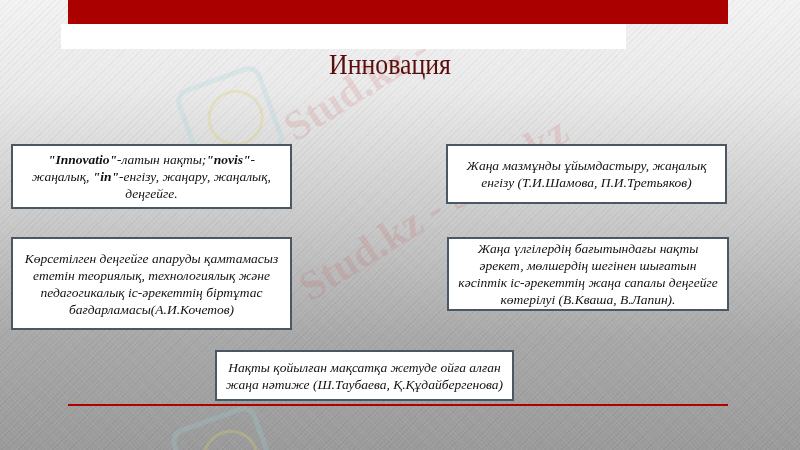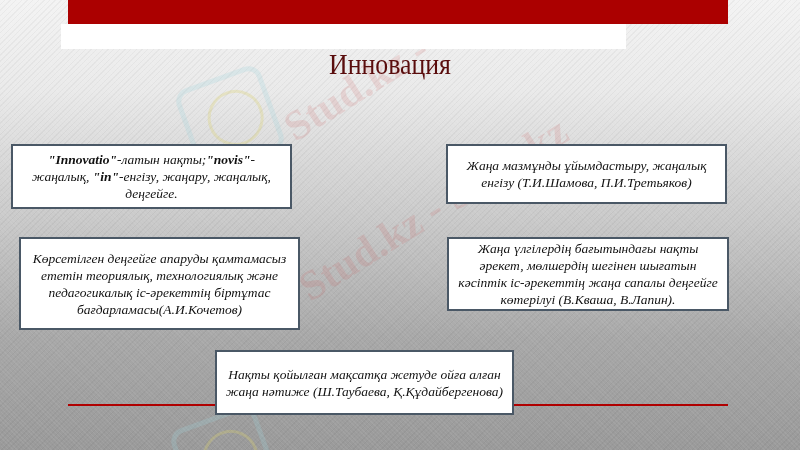--- a/index.html
+++ b/index.html
@@ -49,24 +49,24 @@
     }
     .box {
       position: absolute; background: #ffffff; border: 2px solid #4a5866;
       box-sizing: border-box; text-align: center; font-style: italic;
       font-family: "Liberation Serif", serif; font-size: 13.5px; line-height: 17px;
       color: #111; display: flex; align-items: center; justify-content: center;
       padding: 2px 8px;
     }
     .box b { font-weight: bold; }
     #box1 { left: 11px; top: 144px; width: 281px; height: 65px; }
-    #box2 { left: 11px; top: 237px; width: 281px; height: 93px; margin-left: 8px; }
+    #box2 { left: 11px; top: 237px; width: 281px; height: 93px; }
     #box3 { left: 446px; top: 144px; width: 281px; height: 60px; }
     #box4 { left: 447px; top: 237px; width: 282px; height: 74px; }
-    #box5 { left: 215px; top: 350px; width: 299px; height: 65px; }
+    #box5 { left: 215px; top: 350px; width: 299px; height: 51px; }
   </style>
 </head>
 <body>
 
 <div class="noise"></div>
 
 <div class="watermark" style="left:275px; top:110px;">Stud.kz - Stud.kz</div>
 <div class="watermark" style="left:290px; top:270px;">Stud.kz - Stud.kz</div>
 <div class="wm-logo" style="left:185px; top:75px;"></div>
 <div class="wm-logo" style="left:180px; top:415px;"></div>

